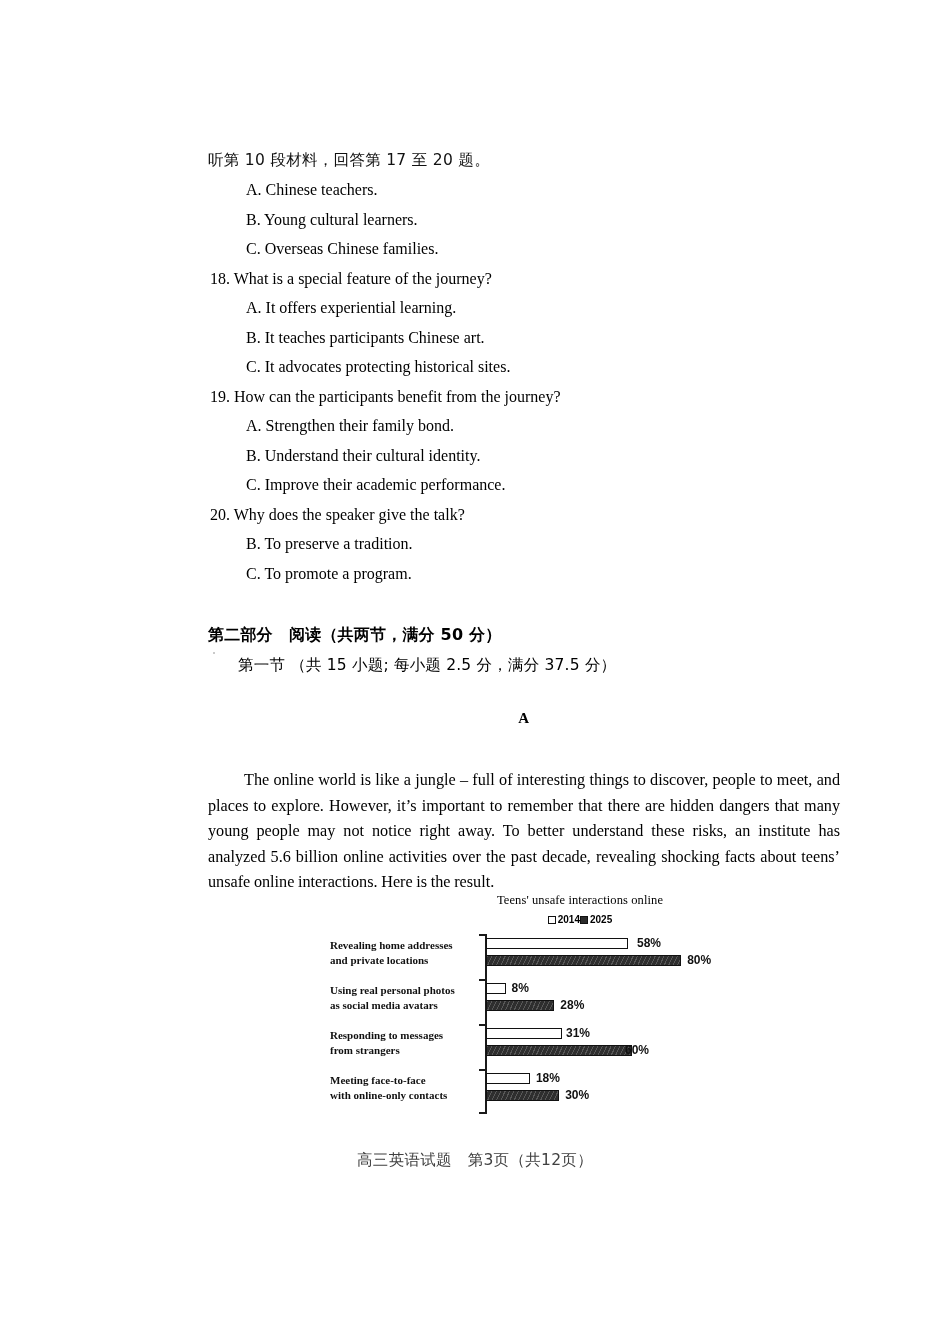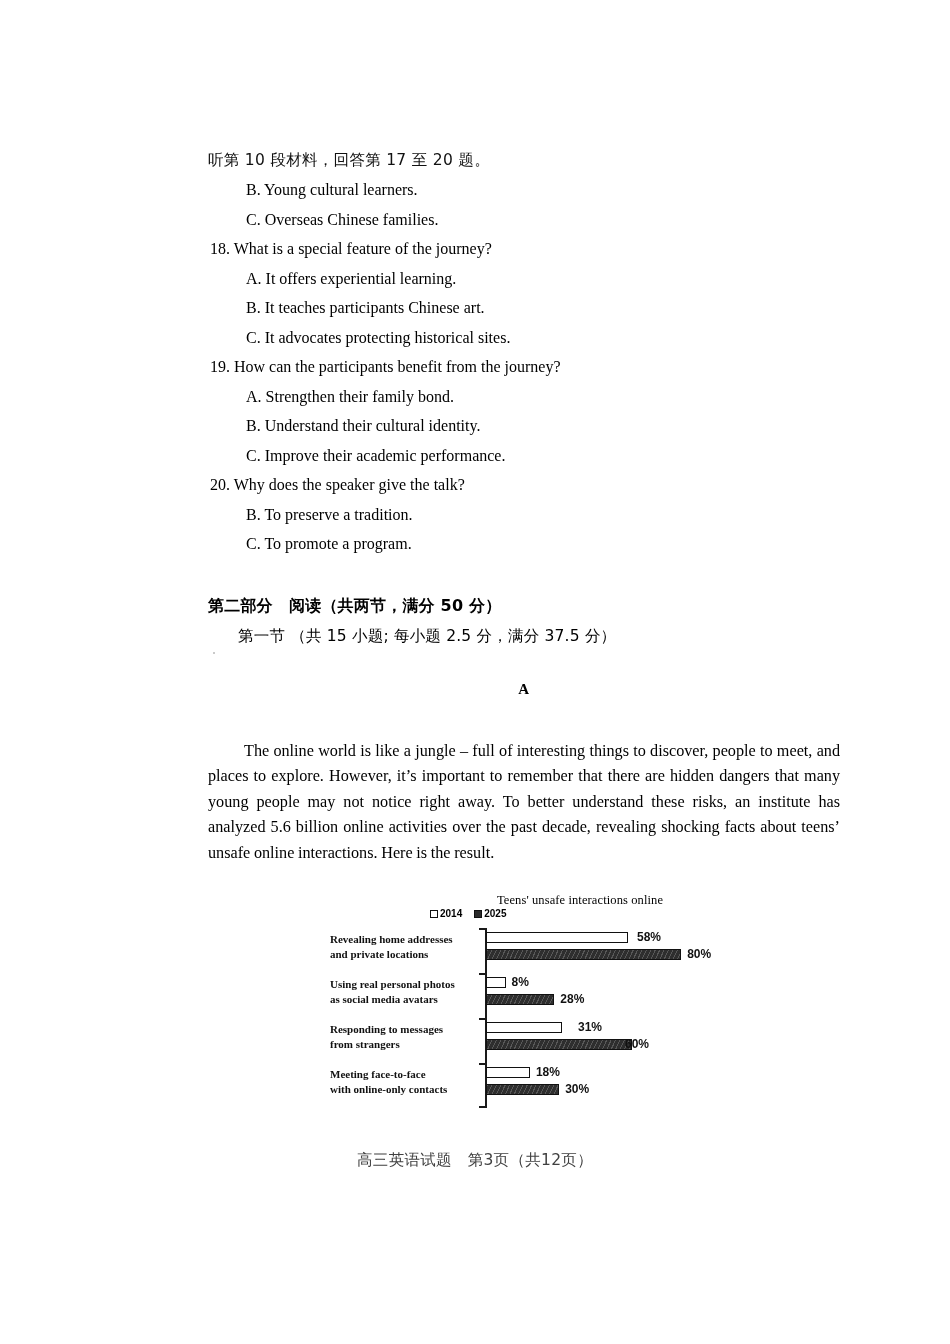--- a/index.html
+++ b/index.html
@@ -105,22 +105,24 @@
   .chart-title {
     font-size: 12.5px;
     font-weight: normal;
     text-align: center;
     font-family: "Liberation Serif", serif;
     letter-spacing: 0.1px;
     margin-left: 100px;
   }
   .legend {
     display: flex;
+    justify-content: center;
     align-items: center;
-    gap: 12px;
+    gap: 0;
+    margin-top: 6px;
     margin-left: 100px;
     font-size: 10px;
     font-weight: bold;
     font-family: "Liberation Sans", sans-serif;
   }
   .legend-item { display: flex; align-items: center; gap: 2px; }
   .sw {
     width: 8px; height: 8px;
     border: 1.4px solid #111;
     box-sizing: border-box;
@@ -217,20 +219,21 @@
 </style>
 </head>
 <body>
 
 <div class="page">
 
   <div class="content">
 
     <div class="cn-line">听第 10 段材料，回答第 17 至 20 题。</div>
 
+    <div class="opt-line">A. Chinese teachers.</div>
     <div class="opt-line">B. Young cultural learners.</div>
     <div class="opt-line">C. Overseas Chinese families.</div>
 
     <div class="q-line">18. What is a special feature of the journey?</div>
     <div class="opt-line">A. It offers experiential learning.</div>
     <div class="opt-line">B. It teaches participants Chinese art.</div>
     <div class="opt-line">C. It advocates protecting historical sites.</div>
 
     <div class="q-line">19. How can the participants benefit from the journey?</div>
     <div class="opt-line">A. Strengthen their family bond.</div>
@@ -306,21 +309,21 @@
         </div>
       </div>
 
       <div class="group" style="top:94px;">
         <div class="cat-label">
           <div>Responding to messages</div>
           <div>from strangers</div>
         </div>
         <div class="bar-wrap" style="top:0px;">
           <div class="bar y2014" id="b3a" style="width: 75.64px;"></div>
-          <div class="bar-val" id="v3a" style="left: 92px;">31%</div>
+          <div class="bar-val" id="v3a" style="left: 80px;">31%</div>
         </div>
         <div class="bar-wrap" style="top:17px;">
           <div class="bar y2025" id="b3b" style="width: 146.4px;"></div>
           <div class="bar-val" id="v3b" style="left: 139px;">60%</div>
         </div>
       </div>
 
       <div class="group" style="top:139px;">
         <div class="cat-label">
           <div>Meeting face-to-face</div>

